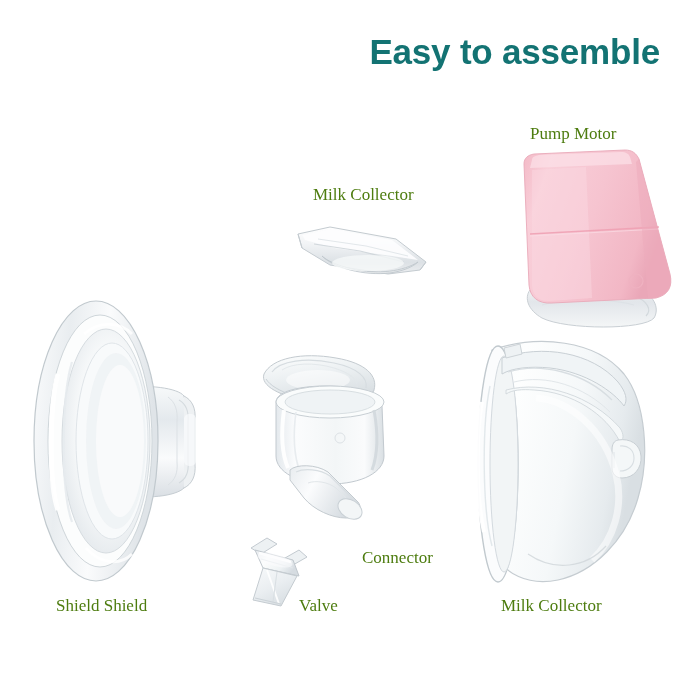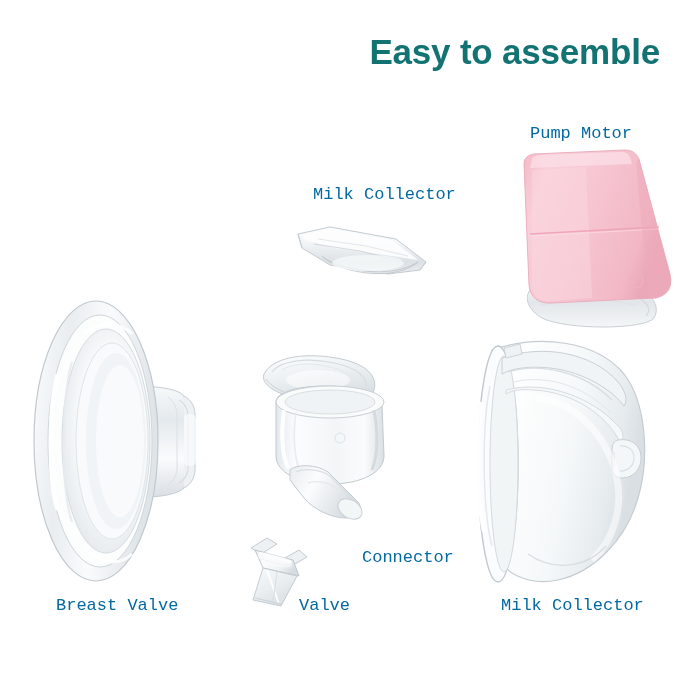--- a/index.html
+++ b/index.html
@@ -24,24 +24,24 @@
     width: 660px;
     text-align: right;
     font-family: "Liberation Sans", sans-serif;
     font-size: 35px;
     font-weight: bold;
     letter-spacing: -0.2px;
     color: #137373;
   }
   .label {
     position: absolute;
-    font-family: Liberation Mono, monospace;
+    font-family: Liberation Serif, serif;
     font-size: 17px;
     font-weight: normal;
-    color: #0369a1;
+    color: #4d7c0f;
     white-space: nowrap;
   }
   .lbl-milk-top   { left: 313px; top: 185px; }
   .lbl-pump       { left: 530px; top: 124px; }
   .lbl-connector  { left: 362px; top: 500px; margin-top: 48px; }
   .lbl-breast     { left: 56px;  top: 596px; }
   .lbl-valve      { left: 299px; top: 596px; }
   .lbl-milk-bot   { left: 501px; top: 596px; }
 
   .part {
@@ -177,21 +177,21 @@
         <ellipse cx="88" cy="145" rx="30" ry="88" fill="#EFF2F4" opacity="0.85"></ellipse>
         <ellipse cx="92" cy="145" rx="24" ry="76" fill="#F9FAFB"></ellipse>
 
         <path d="M30,78 C22,104 20,186 30,214" fill="none" stroke="#FFFFFF" stroke-width="5" opacity="0.95"></path>
         <path d="M44,66 C34,98 32,192 44,226" fill="none" stroke="#E7EBEE" stroke-width="2.2" opacity="0.9"></path>
         <path d="M58,252 C72,268 92,270 104,258" fill="none" stroke="#FFFFFF" stroke-width="3" opacity="0.8"></path>
         <path d="M56,38 C72,24 92,26 104,38" fill="none" stroke="#FFFFFF" stroke-width="3" opacity="0.8"></path>
       </g>
     </svg>
   </div>
-  <div class="label lbl-breast">Breast Valve</div>
+  <div class="label lbl-breast">Shield Shield</div>
 
   <div class="part part-connector">
     <svg width="140" height="168" viewBox="0 0 140 168">
       <defs>
         <linearGradient id="connG" x1="0" y1="0" x2="1" y2="0">
           <stop offset="0%" stop-color="#E4E9ED"></stop>
           <stop offset="18%" stop-color="#FBFCFD"></stop>
           <stop offset="55%" stop-color="#F3F6F7"></stop>
           <stop offset="82%" stop-color="#FAFBFC"></stop>
           <stop offset="100%" stop-color="#D9DFE3"></stop>

